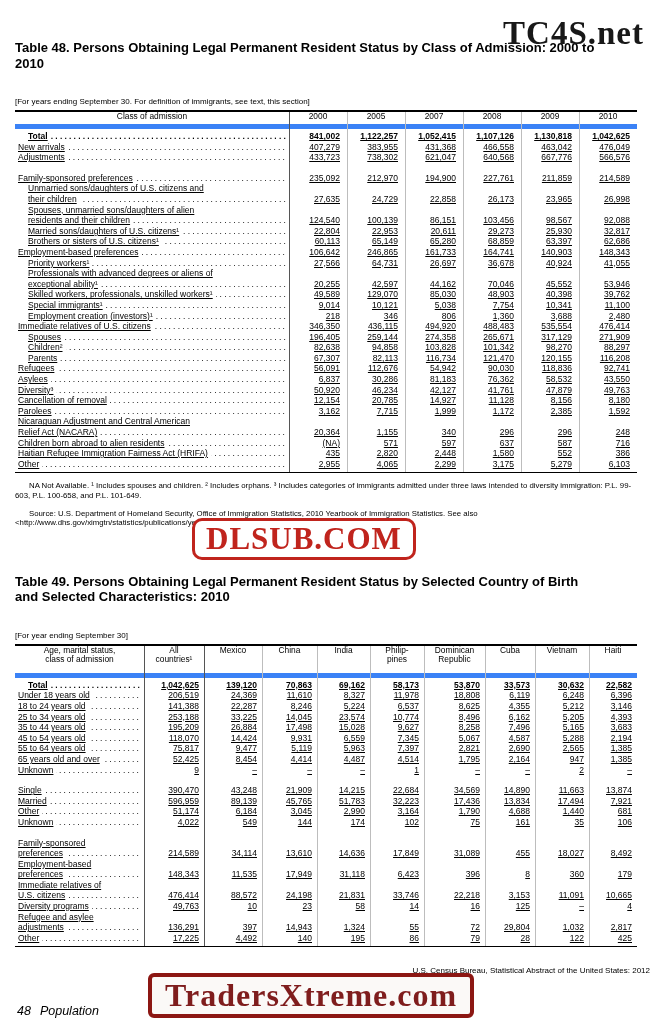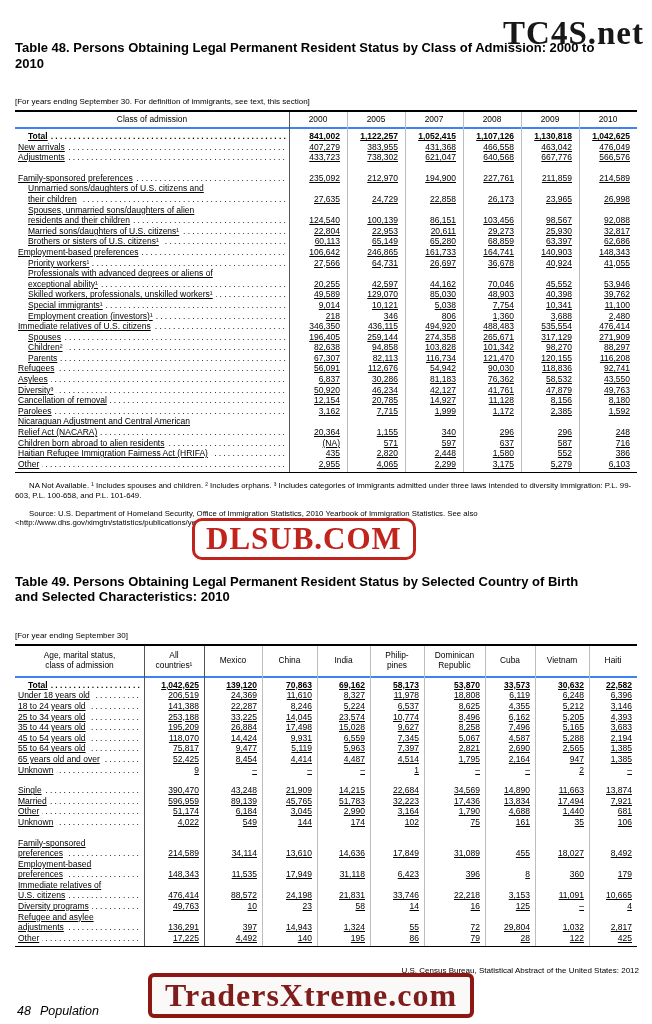--- a/index.html
+++ b/index.html
@@ -8,21 +8,21 @@
   .page { position:absolute; inset:0; padding:40px 15px 0 15px; }
 
   .title { font-weight:bold; font-size:13px; line-height:15.5px; width:588px; margin-bottom:4px; }
   .t2 { margin-top:46px; }
   .note { font-size:8px; line-height:10px; margin-bottom:3px;margin-top:26px; }
 
   .table { position:relative; border-top:2px solid #000; border-bottom:1px solid #000; font-size:8.5px; }
   .vl { position:absolute; top:0; bottom:0; width:1px; background:#bdbdbd; }
   .vl.dark { background:#555; }
 
-  .thead { display:flex; border-bottom:2px solid #3b82f6; align-items:center; }
+  .thead { display:flex; border-bottom:5px solid #3b82f6; align-items:flex-start; }
   .t48 .thead { height:17px; }
   .t49 .thead { height:32px; }
   .hstub, .hcell { display:flex; align-items:center; justify-content:center; text-align:center; font-size:8.4px; line-height:9.5px; }
   .pre { white-space:pre-line; }
 
   .tbody { position:relative; padding:2px 0 3px 0;text-decoration:underline; }
   .trow { display:flex; align-items:flex-end; line-height:10.6px; }
   .trow.bold { font-weight:bold; }
   .trow.gap { margin-top:10px; }
 
@@ -48,21 +48,21 @@
   .ltext { position:relative; background:#fff; padding-right:3px; white-space:pre-line; }
 
   .tcell { text-align:right; padding-right:7px; }
   .t49 .tcell { padding-right:5px; }
 
   .fnblock { margin-top:2px; font-size:7.8px; line-height:9.6px; }
   .fn { text-indent:14px;margin-top:8px; }
 
   .footer-left { position:absolute; left:17px; top:1004px; font-size:12.5px;font-style:italic; }
   .footer-left .sec { margin-left:9px; }
-  .footer-right { position:absolute; right:13px; top:966px; font-size:8px; }
+  .footer-right { position:absolute; right:2px; top:966px; font-size:8px; }
 
   .wm { position:absolute; font-family:"Liberation Serif", serif; font-weight:bold; z-index:10; }
   .wm-top { top:15px; right:8px; font-size:33px; color:#181818; letter-spacing:1px;margin-left:12px; }
   .wm-mid { top:518px; left:192px; background:#fff; border:3px solid #c0241d; border-radius:10px; color:#c0241d; font-size:31px; padding:0 11px; letter-spacing:1px; }
   .wm-bot { top:973px; left:148px; background:#fbf9f7; border:4px solid #8c1713; border-radius:6px; color:#7f1d1d; font-size:32px; padding:0 13px; letter-spacing:1px; }
 </style>
 </head>
 <body>
 
 <div class="page">

